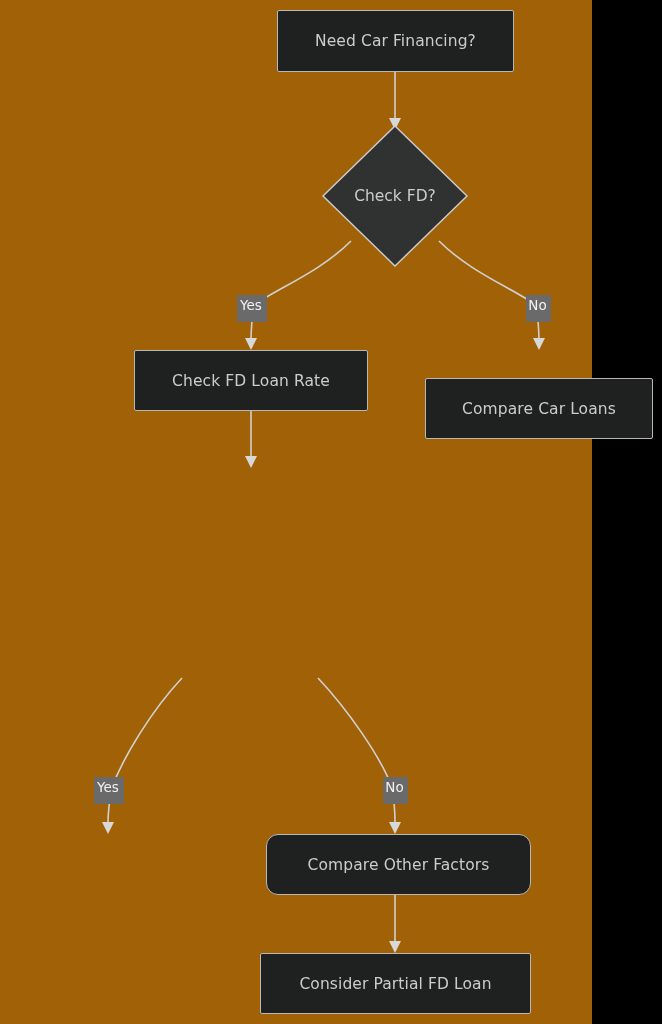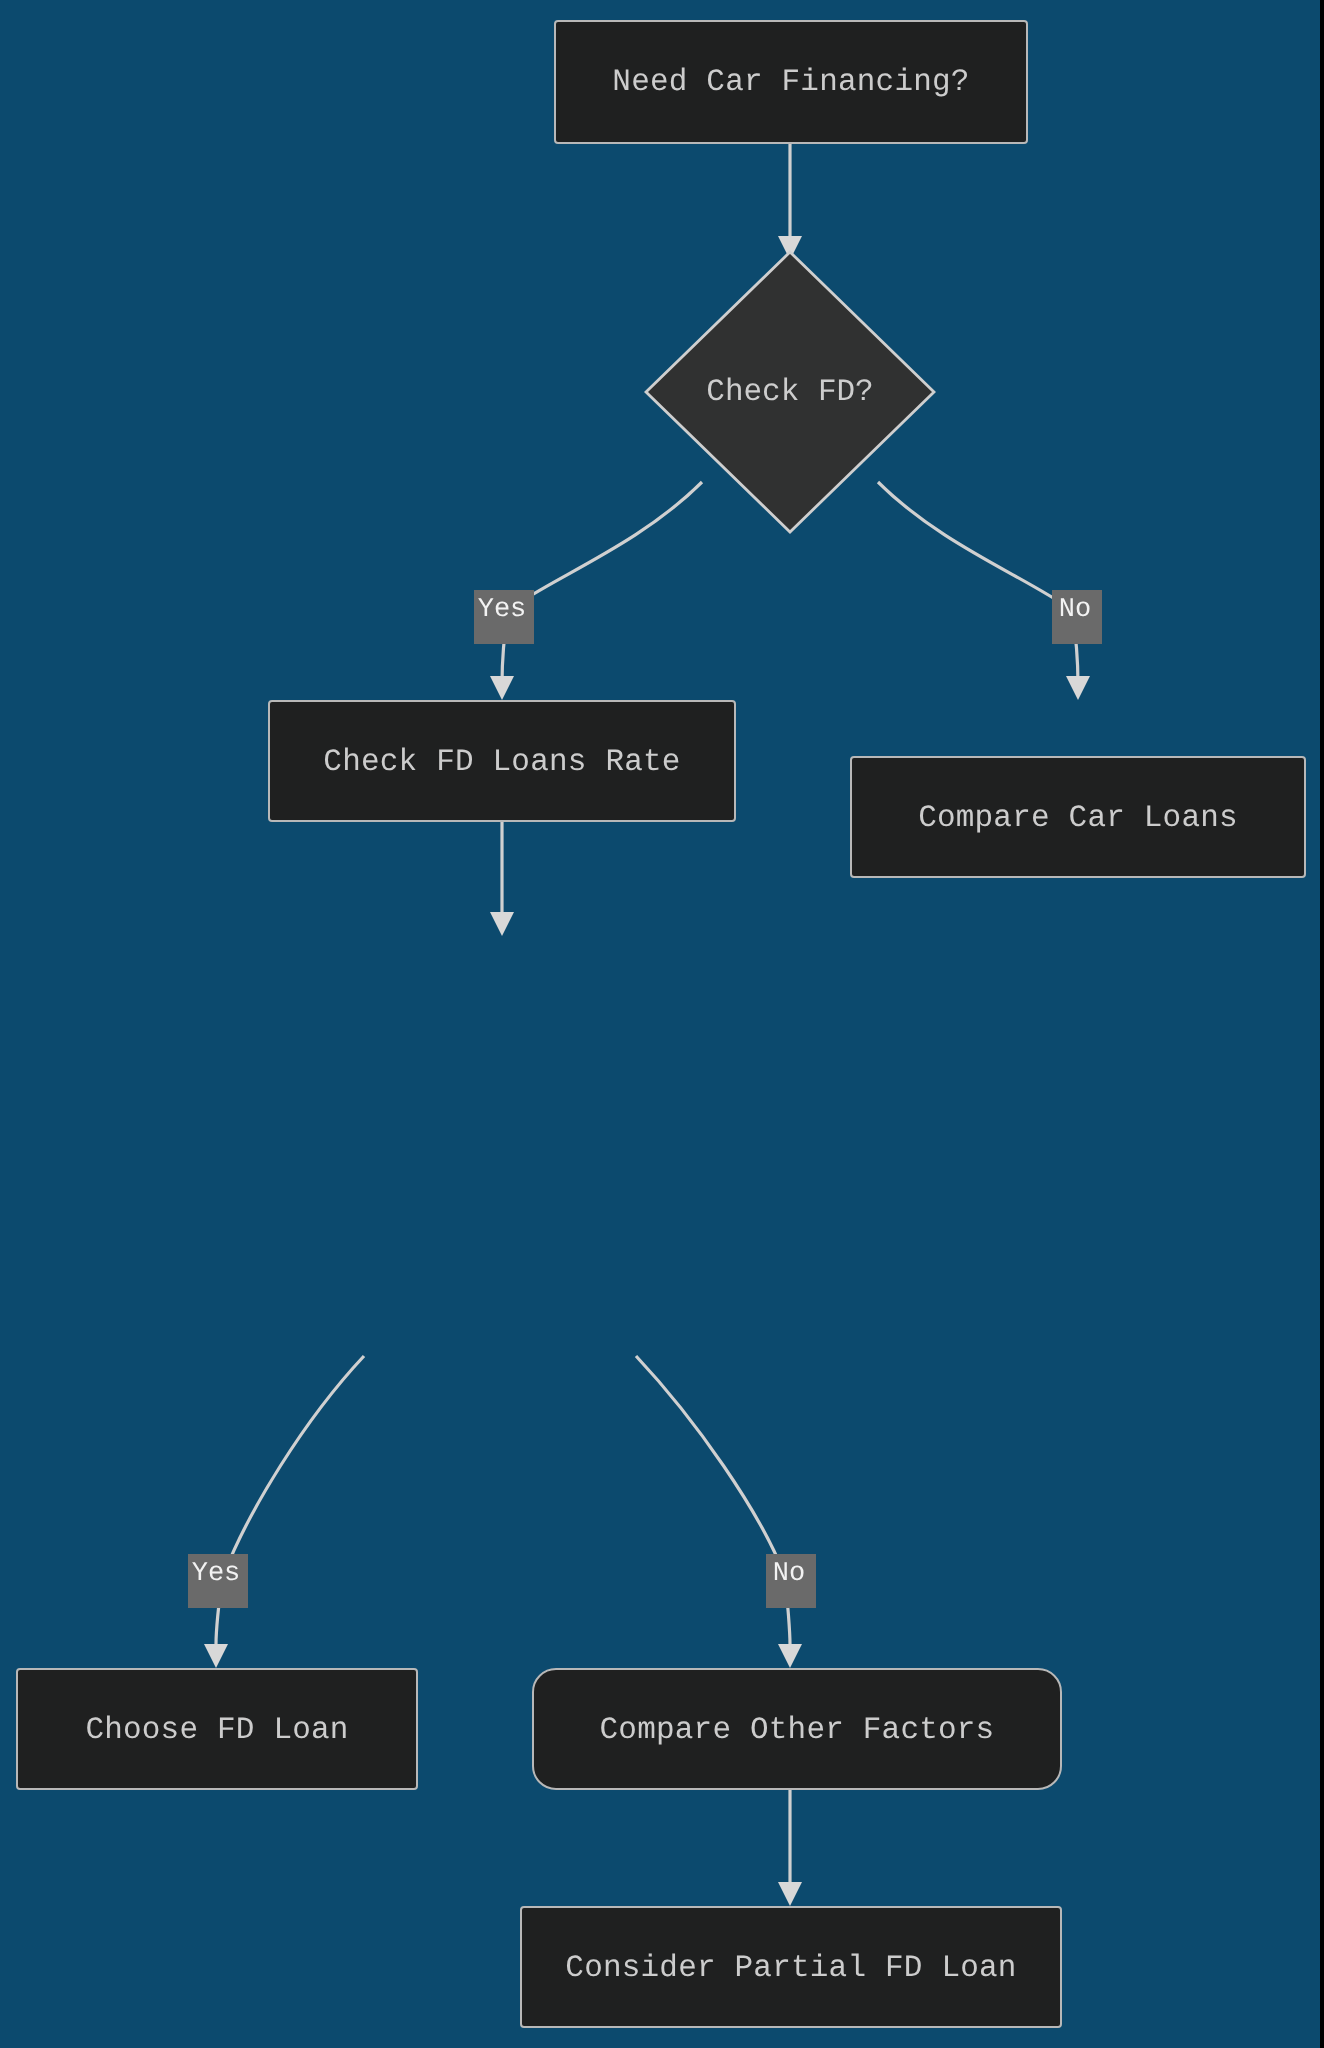--- a/index.html
+++ b/index.html
@@ -8,24 +8,23 @@
     background: #000000;
   }
   body {
     width: 662px;
     height: 1024px;
     overflow: hidden;
     font-family: "DejaVu Sans", "Liberation Sans", sans-serif;
   }
   #flowchart-canvas {
     position: relative;
-    width: 660px;
+    width: 592px;
     height: 1024px;
-    background: #0c4a6e;
-    font-family: Liberation Mono, monospace;
+    background: #a16207;
   }
   svg#edge-layer {
     position: absolute;
     left: 0;
     top: 0;
     width: 662px;
     height: 1024px;
     overflow: visible;
   }
   .edge-path {
@@ -138,31 +137,28 @@
   </div>
 
   <div class="node-decision-wrap" style="left:322px; top:125px; width:146px; height:142px;">
     <svg class="node-decision-shape" viewBox="0 0 146 142" preserveAspectRatio="none">
       <polygon points="73,1 145,71 73,141 1,71"></polygon>
     </svg>
     <span class="node-decision-label">Check FD?</span>
   </div>
 
   <div class="node node-process" style="left:134px; top:350px; width:234px; height:61px;">
-    <span>Check FD Loans Rate</span>
+    <span>Check FD Loan Rate</span>
   </div>
 
   <div class="node node-process" style="left:425px; top:350px; width:228px; height:61px;margin-top:28px;">
     <span>Compare Car Loans</span>
   </div>
 
 
-  <div class="node node-process" style="left:8px; top:834px; width:201px; height:61px;">
-    <span>Choose FD Loan</span>
-  </div>
 
   <div class="node node-process" style="left:266px; top:834px; width:265px; height:61px;border-radius:12px;">
     <span>Compare Other Factors</span>
   </div>
 
   <div class="node node-process" style="left:260px; top:953px; width:271px; height:61px;">
     <span>Consider Partial FD Loan</span>
   </div>
 
   <div class="edge-label" style="left:237px; top:295px; width:30px; height:27px;">Yes</div>

